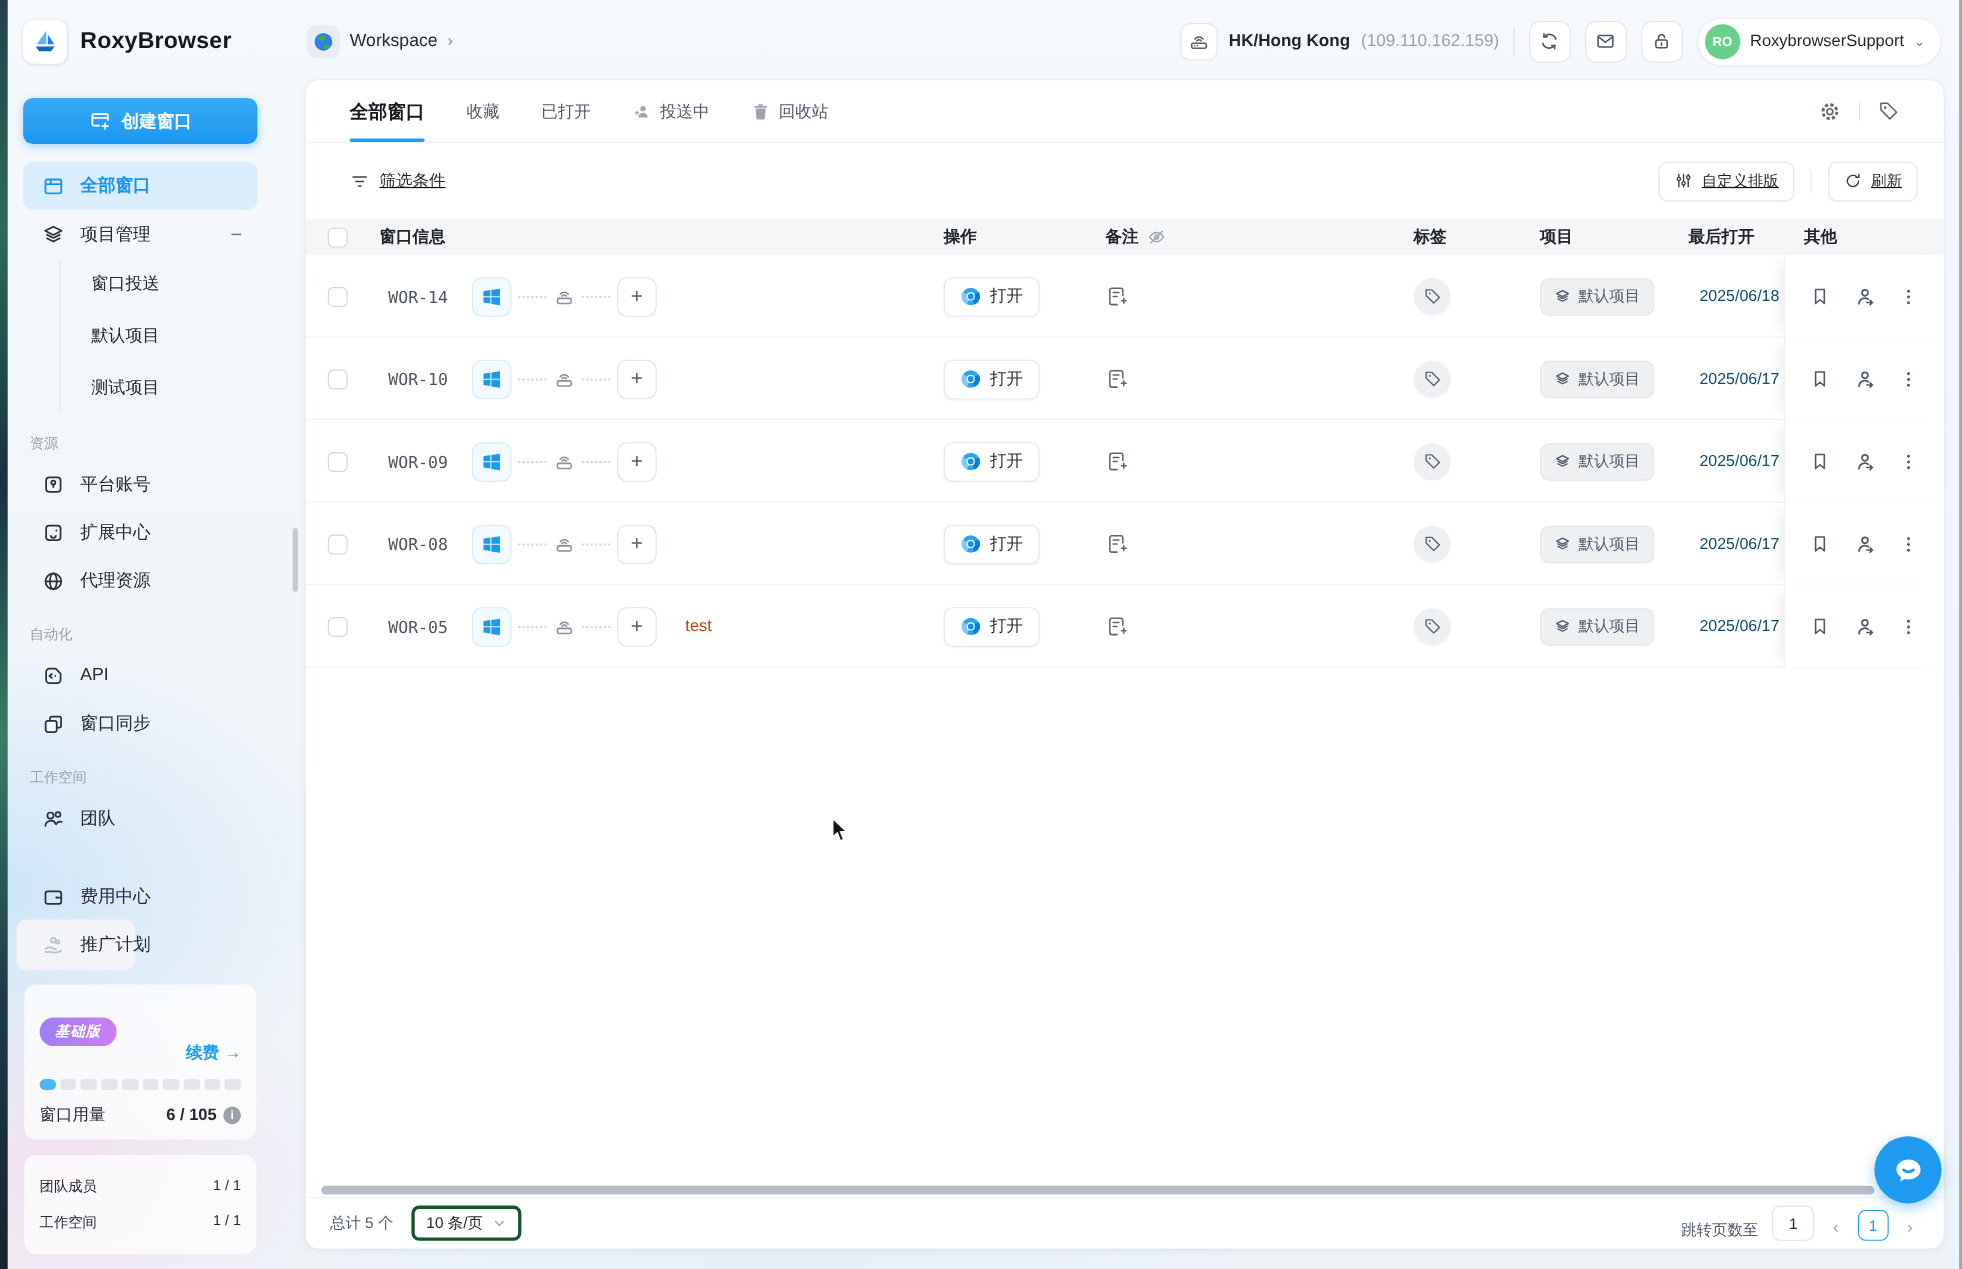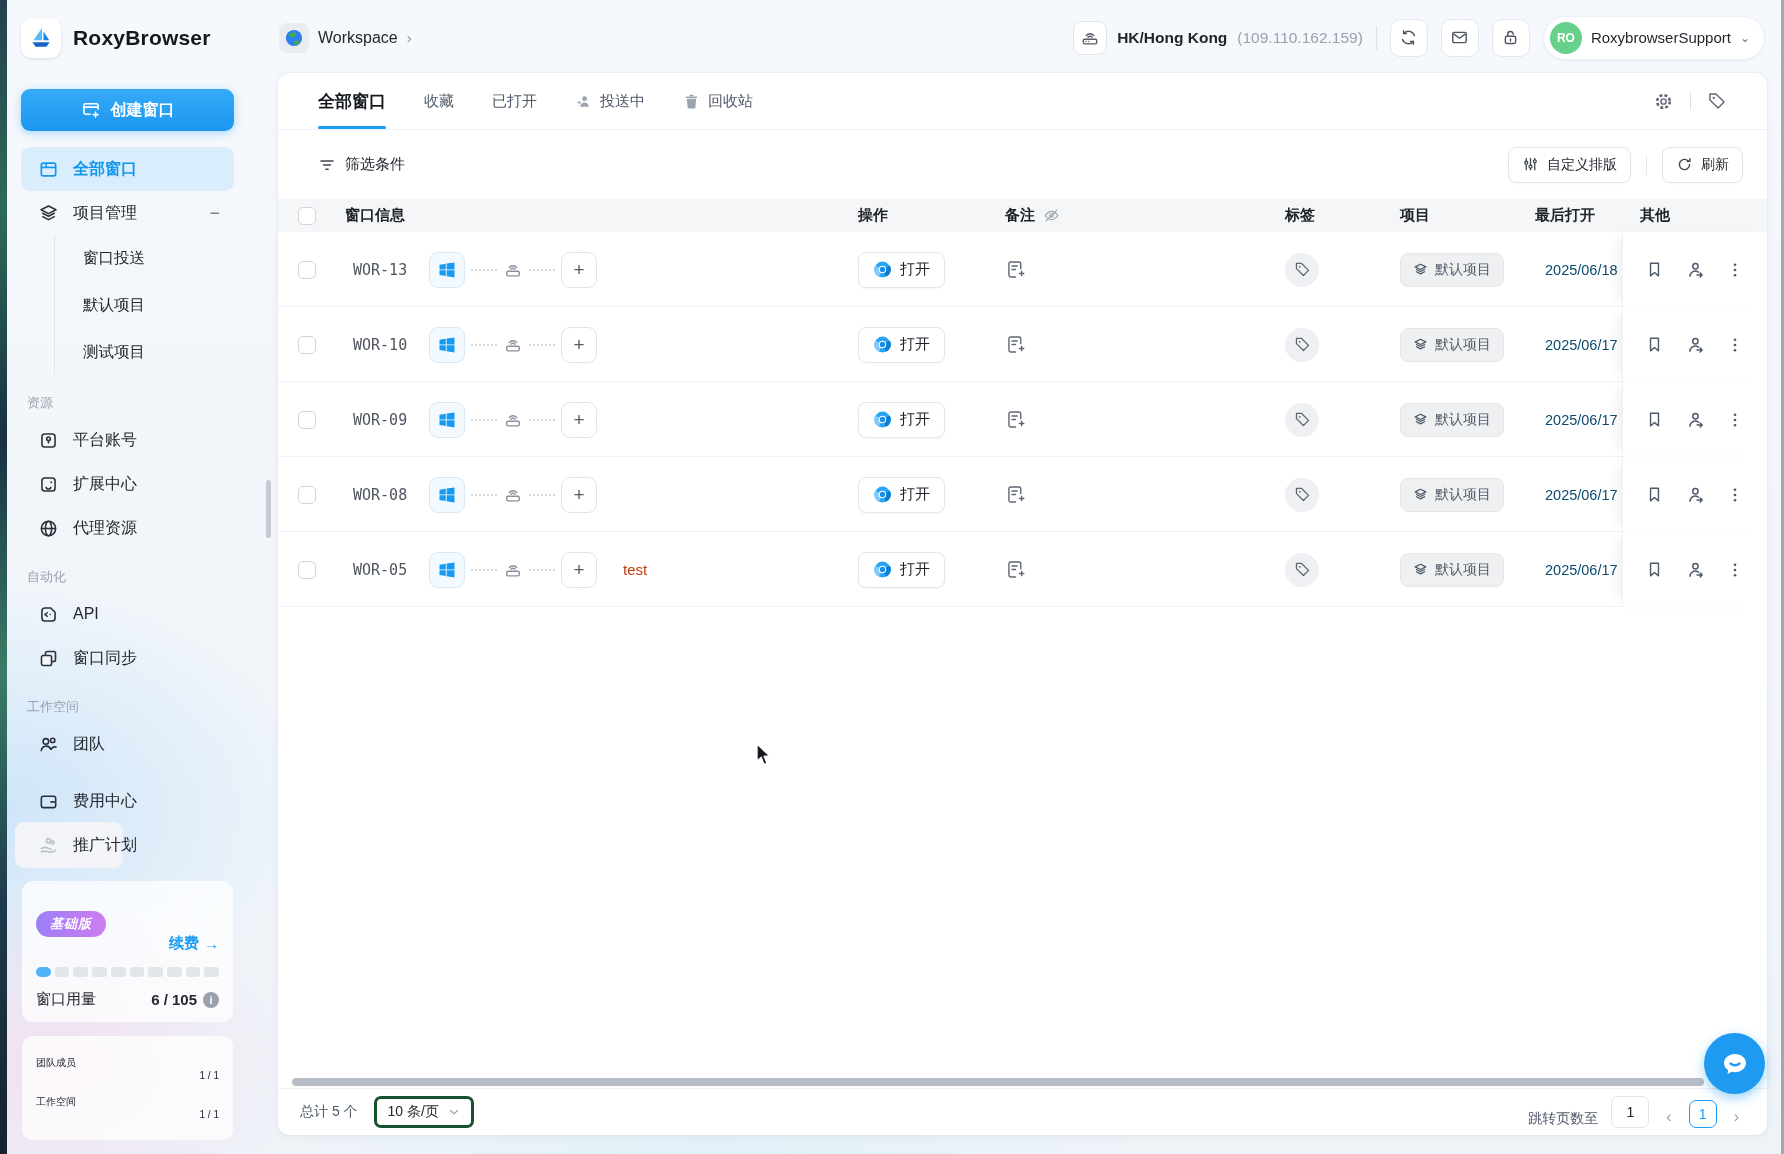--- a/index.html
+++ b/index.html
@@ -59,37 +59,37 @@
   .plan-top{display:flex;align-items:center;}
   .plan-badge{padding:4px 14px;border-radius:14px;background:linear-gradient(90deg,#9d7ff6,#cd7ef2);
     color:#fff;font-size:13px;font-weight:700;font-style:italic;letter-spacing:1px;}
   .renew{margin-left:auto;color:#1b9df3;font-size:15px;font-weight:600;cursor:pointer;display:flex;align-items:center;gap:5px;margin-top:40px;}
   .progress{display:flex;gap:4px;margin:14px 0 13px;}
   .progress .seg{flex:1;height:10px;border-radius:3px;background:#e2e6eb;}
   .progress .seg.filled{background:#4db5f7;border-radius:6px;}
   .usage-row{display:flex;align-items:center;font-size:15px;color:#23272e;}
   .usage-val{margin-left:auto;font-weight:600;display:flex;align-items:center;gap:6px;}
   .info-dot{width:16px;height:16px;border-radius:50%;background:#9aa1ab;color:#fff;font-size:11px;display:flex;align-items:center;justify-content:center;font-weight:700;}
-  .stat-row{display:flex;font-size:10px;color:#23272e;padding:7px 0;flex-direction:column;}
+  .stat-row{display:flex;font-size:13px;color:#23272e;padding:7px 0;}
   .stat-row .v{margin-left:auto;}
   .side-scroll{position:absolute;left:266px;top:480px;width:5px;height:58px;border-radius:3px;background:#c6cbd3;}
 
   
   .card{position:absolute;left:278px;top:73px;width:1489px;height:1062px;background:#fff;border-radius:12px;
     box-shadow:0 0 0 1px rgba(226,232,240,.55),0 2px 8px rgba(16,24,40,.05);overflow:hidden;}
   .tabs{height:57px;display:flex;align-items:center;padding:0 40px;border-bottom:1px solid #edf0f4;position:relative;}
   .tab{height:100%;display:flex;align-items:center;gap:8px;margin-right:38px;font-size:15px;color:#4e5969;cursor:pointer;position:relative;}
   .tab .tico{color:#9aa3ae;display:flex;}
   .tab.active{font-size:17px;font-weight:700;color:#15191f;}
   .tab.active::after{content:"";position:absolute;left:0;right:0;bottom:0;height:3px;border-radius:2px;background:#1b9df3;}
   .tabs-right{margin-left:auto;display:flex;align-items:center;gap:16px;color:#5f6672;}
   .tabs-right .vdiv{height:18px;}
   .iconbtn{background:none;border:none;color:#5f6672;cursor:pointer;display:flex;align-items:center;}
 
-  .toolbar{height:69px;display:flex;align-items:center;padding:0 24px 0 40px;}
+  .toolbar{height:69px;display:flex;align-items:center;padding:0 24px 0 40px;text-decoration:underline;}
   .filter-btn{display:flex;align-items:center;gap:9px;font-size:15px;color:#1f242b;background:none;border:none;cursor:pointer;}
   .toolbar-right{margin-left:auto;display:flex;align-items:center;}
   .tbtn{height:36px;border:1px solid #e1e5ea;border-radius:8px;background:#fff;display:flex;align-items:center;gap:8px;
     padding:0 13px;font-size:14px;color:#1f242b;cursor:pointer;box-shadow:0 1px 2px rgba(16,24,40,.03);}
   .tb-div{width:1px;height:20px;background:#e5e8ec;margin:0 15px;}
 
   .thead{height:33px;background:#f5f6f8;display:grid;grid-template-columns:47px 513px 147px 280px 115px 135px 87px 1fr;
     align-items:center;padding-left:20px;font-size:15px;font-weight:700;color:#20242a;}
   .th-note{display:flex;align-items:center;gap:8px;}
   .th-note .eye{color:#9aa3ae;cursor:pointer;display:flex;}
@@ -475,21 +475,21 @@
       <span>标签</span>
       <span>项目</span>
       <span>最后打开</span>
       <span class="th-other">其他</span>
     </div>
 
     <div>
   <div class="trow">
     <span class="checkbox"></span>
     <div class="cell-info">
-      <span class="win-id">WOR-13</span>
+      <span class="win-id">WOR-14</span>
       <button class="win-btn">
         <svg width="20" height="20" viewBox="0 0 24 24" fill="#169bf0">
           <path d="M3 5.6 L10.5 4.5 V11.3 H3z"></path>
                 <path d="M11.6 4.3 L21 3 V11.3 H11.6z"></path>
           <path d="M3 12.4 H10.5 V19.2 L3 18.1z"></path>
                 <path d="M11.6 12.4 H21 V21 L11.6 19.6z"></path>
         </svg>
       </button>
       <span class="conn"></span>
       <span class="row-router">

